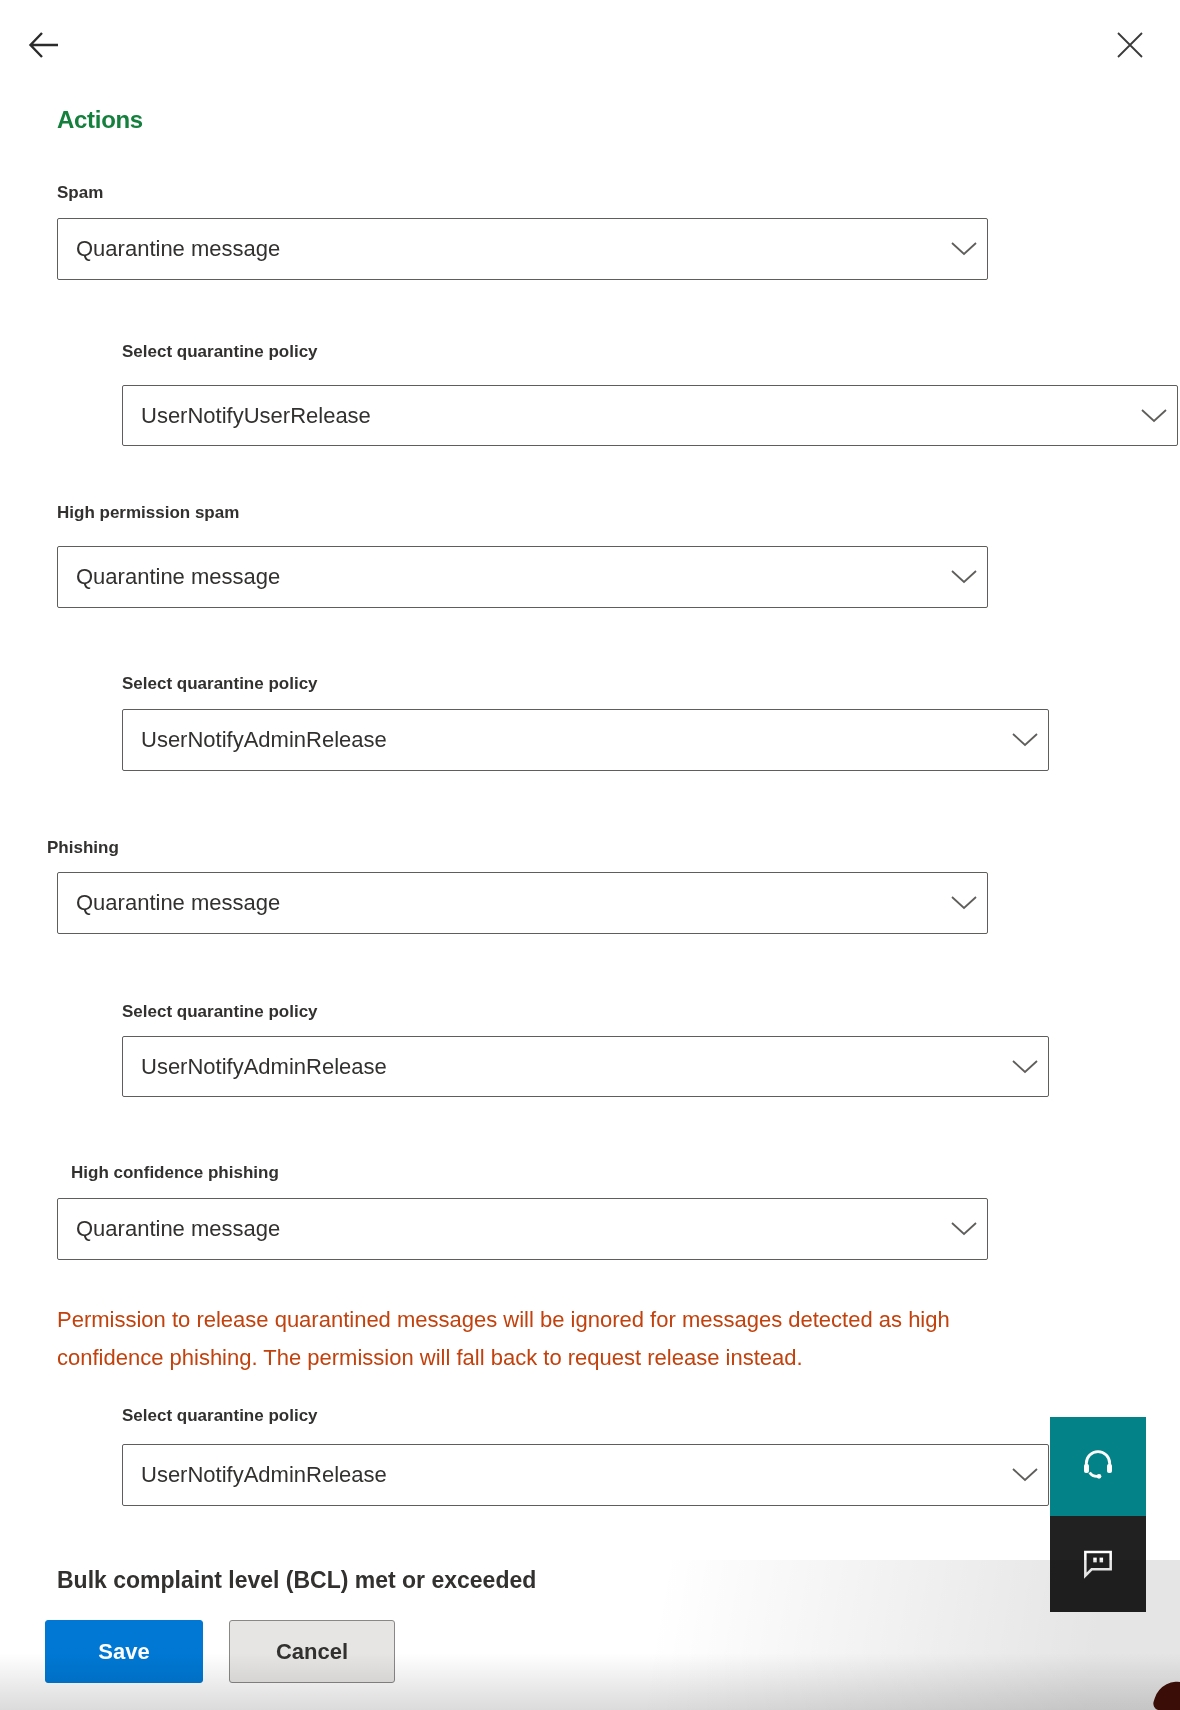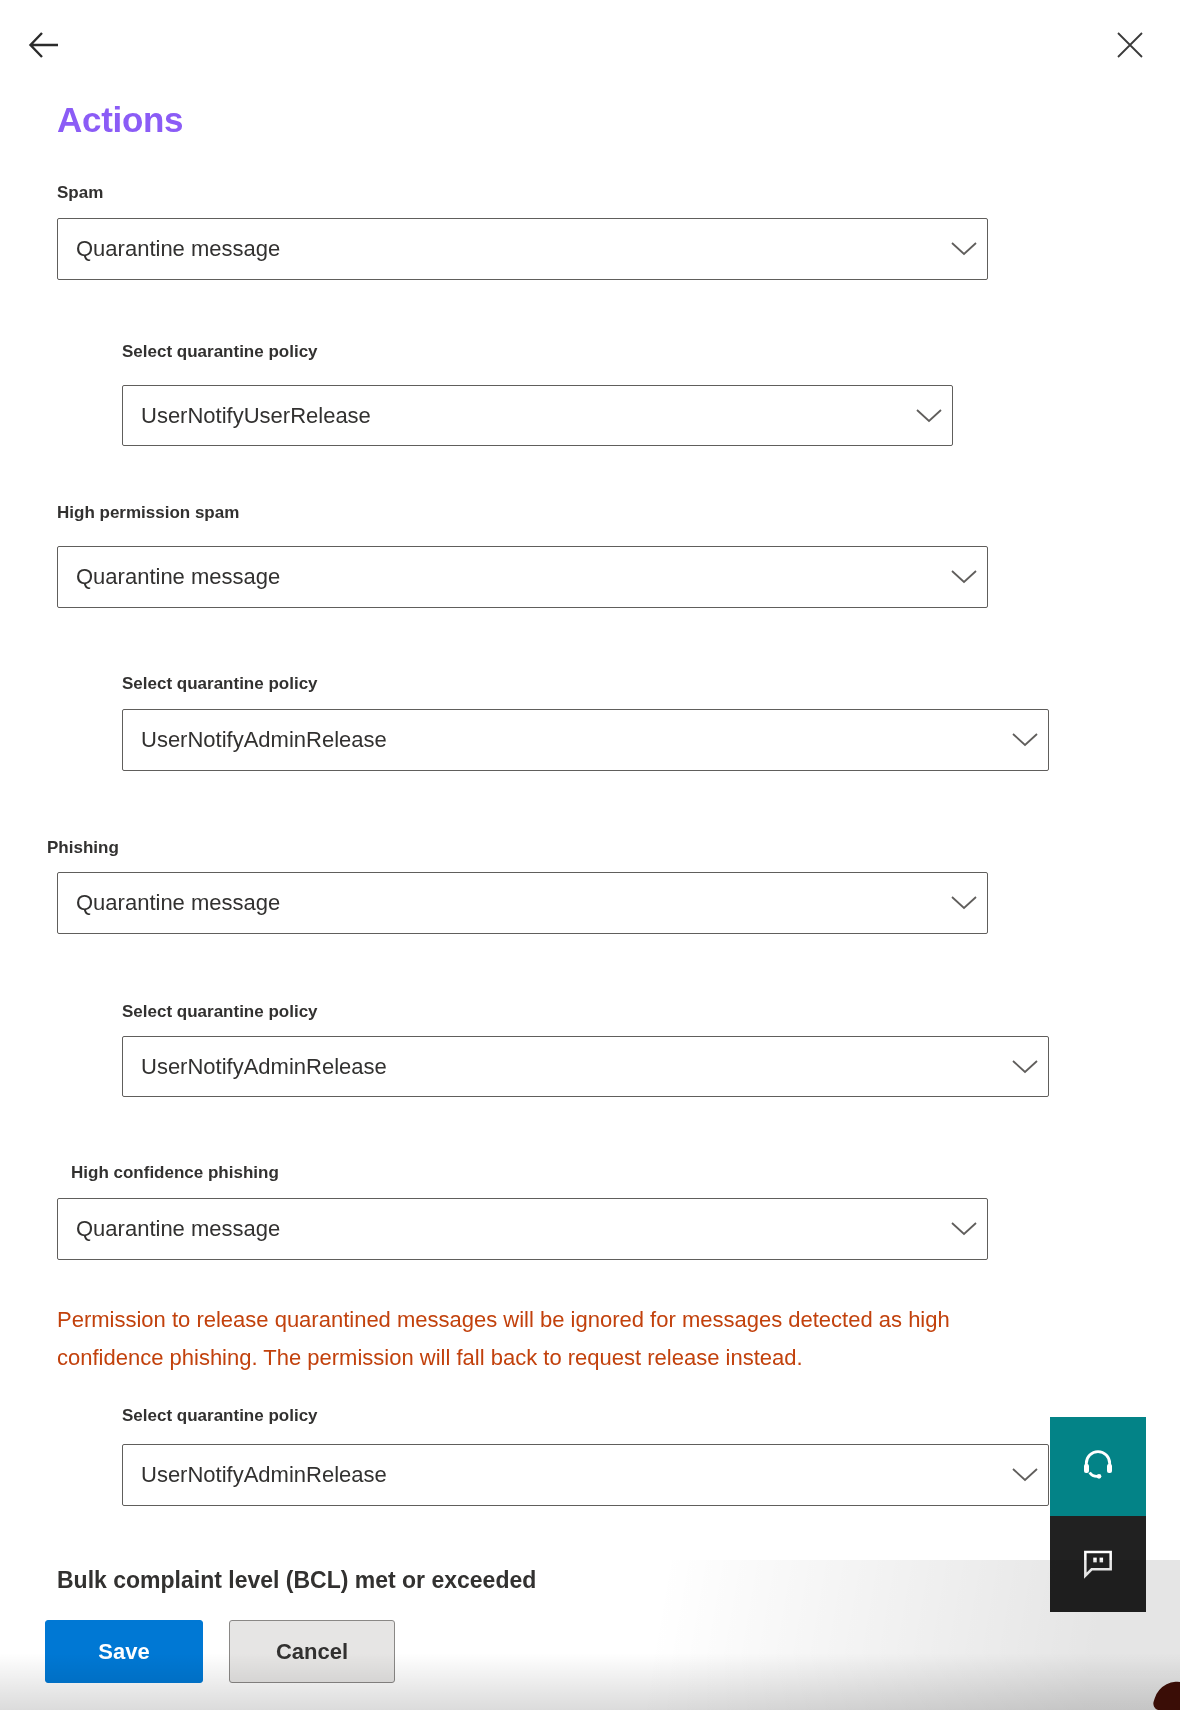--- a/index.html
+++ b/index.html
@@ -7,21 +7,21 @@
     width:1180px;height:1710px;position:relative;background:#ffffff;
     font-family:"Liberation Sans","DejaVu Sans",sans-serif;
     color:#323130;overflow:hidden;
   }
   .abs{position:absolute;}
   .icon-btn{
     width:48px;height:48px;display:flex;align-items:center;justify-content:center;
     background:transparent;border:none;cursor:pointer;padding:0;
   }
   .page-title{
-    font-size:35px;font-weight:700;color:#8b5cf6;line-height:42px;letter-spacing:-0.3px;
+    font-size:24px;font-weight:700;color:#15803d;line-height:42px;letter-spacing:-0.3px;
   }
   .field-label{
     font-size:17px;font-weight:600;color:#323130;line-height:28px;
   }
   .dropdown{
     box-sizing:border-box;background:#ffffff;border:1px solid #605e5c;border-radius:2px;
     display:flex;align-items:center;cursor:pointer;
   }
   .dropdown .value{
     font-size:22px;font-weight:400;color:#323130;padding-left:18px;flex:1;
@@ -86,21 +86,21 @@
 <div class="dropdown abs" style="left:57px;top:218px;width:931px;height:62px;">
   <span class="value">Quarantine message</span>
   <span class="chev">
     <svg width="28" height="16" viewBox="0 0 28 16">
         <path d="M2 2 L14 13 L26 2" fill="none" stroke="#605e5c" stroke-width="1.8"></path>
       </svg>
   </span>
 </div>
 
 <div class="field-label abs" style="left:122px;top:338px;">Select quarantine policy</div>
-<div class="dropdown abs" style="left:122px;top:385px;width:831px;height:61px;">
+<div class="dropdown abs" style="left:122px;top:385px;width:1056px;height:61px;">
   <span class="value">UserNotifyUserRelease</span>
   <span class="chev">
     <svg width="28" height="16" viewBox="0 0 28 16">
         <path d="M2 2 L14 13 L26 2" fill="none" stroke="#605e5c" stroke-width="1.8"></path>
       </svg>
   </span>
 </div>
 
 <div class="field-label abs" style="left:57px;top:499px;">High permission spam</div>
 <div class="dropdown abs" style="left:57px;top:546px;width:931px;height:62px;">

